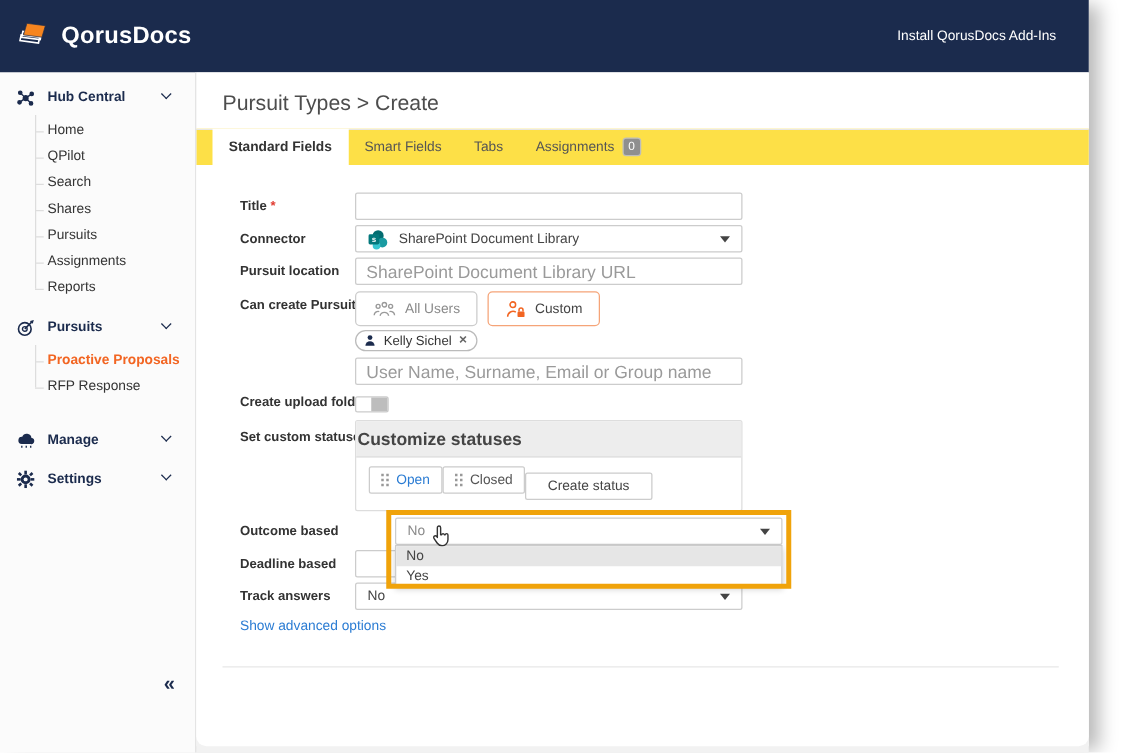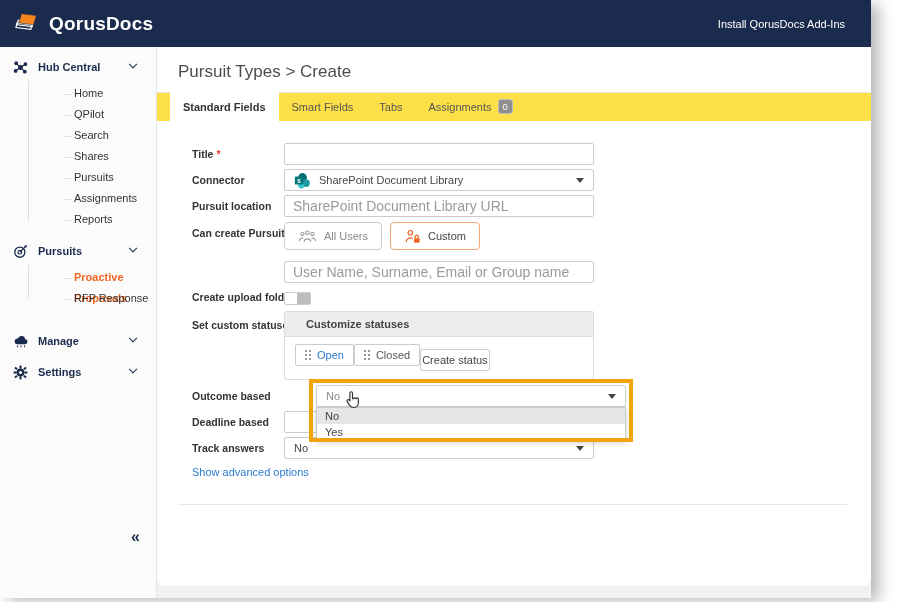--- a/index.html
+++ b/index.html
@@ -1,36 +1,36 @@
 <!DOCTYPE html>
 <html><head>
 <meta charset="utf-8">
 <style>
   * { margin:0; padding:0; box-sizing:border-box; }
   html,body { width:899px; height:602px; background:#ffffff; font-family:"Liberation Sans", sans-serif; overflow:hidden; }
   .app { width:871px; height:597px; position:relative; background:#fff; box-shadow:8px 4px 14px rgba(0,0,0,.28); }
 
   
-  .topbar { height:47px; background:#1b2b4d; display:flex; align-items:center; padding:0 26px 0 14px; }
+  .topbar { height:58px; background:#1b2b4d; display:flex; align-items:center; padding:0 26px 0 14px; }
   .brand { display:flex; align-items:center; gap:7px; }
   .brand-name { color:#fff; font-size:19px; font-weight:bold; letter-spacing:.2px; }
   .install-link { margin-left:auto; color:#fff; font-size:11px; cursor:pointer; }
 
   
   .content-row { display:flex; height:551px; }
   .sidebar { width:157px; background:#fbfbfb; border-right:1px solid #e4e4e4; position:relative; padding-top:8px; font-size:11px; color:#333; flex-shrink:0; }
   .main { flex:1; background:#f2f2f2; display:flex; flex-direction:column; min-width:0; }
 
   
   .nav-section { height:24px; display:flex; align-items:center; gap:9px; padding:0 12px; color:#1b2b4d; font-weight:bold; font-size:11px; cursor:pointer; }
   .nav-section .nicon { width:17px; display:flex; justify-content:center; }
   .chev { margin-left:auto; width:6px; height:6px; border-right:1.6px solid #1b2b4d; border-bottom:1.6px solid #1b2b4d; transform:rotate(45deg) translate(-2px,-2px); margin-right:8px; }
   .sub { list-style:none; position:relative; margin:4px 0 6px 0; }
   .sub::before { content:""; position:absolute; left:28px; top:-2px; bottom:10px; width:1px; background:#ddd; }
-  .sub li { position:relative; padding-left:38px; height:21px; line-height:21px; cursor:pointer; color:#333;margin-left:36px; }
+  .sub li { position:relative; padding-left:38px; height:21px; line-height:21px; cursor:pointer; color:#333; }
   .sub li::before { content:""; position:absolute; left:28px; top:50%; width:7px; height:1px; background:#ddd; }
   .sub li.active { color:#f26522; font-weight:bold; }
   .collapse-btn { position:absolute; bottom:52px; right:16px; font-size:16px; font-weight:bold; color:#1b2b4d; cursor:pointer; }
 
   
   .title-bar { background:#fff; padding:15px 0 10px 21px; font-size:17px; color:#4d4d4d; }
   .tab-bar { background:#fde047; display:flex; padding-left:13px; height:29px; box-shadow:inset 0 1px 0 #e6e6e6; }
   .tab { padding:0 13px; display:flex; align-items:center; gap:6px; font-size:11px; color:#555; cursor:pointer; }
   .tab.active { background:#fff; color:#333; font-weight:bold; }
   .badge { background:#8f8f8f; border:1px solid #bdbdbd; color:#fff; font-size:9.5px; line-height:13px; padding:0 4px; border-radius:3px; font-weight:normal; }
@@ -53,28 +53,28 @@
   .seg { height:28px; display:flex; align-items:center; gap:7px; padding:0 13px; background:#fff; border:1px solid #ccc; border-radius:4px; font-size:11px; color:#8a8a8a; cursor:pointer; font-family:"Liberation Sans",sans-serif; }
   .seg.selected { border:1px solid #f5a478; color:#444; }
 
   .chip { display:inline-flex; align-items:center; gap:6px; height:17px; border:1px solid #bbb; border-radius:9px; padding:0 7px 0 6px; font-size:10.5px; color:#333; background:#fff; }
   .chip-x { color:#666; font-size:11px; font-weight:bold; cursor:pointer; line-height:1; }
 
   .toggle { width:27px; height:13px; border:1px solid #ccc; border-radius:2px; background:#fff; position:relative; cursor:pointer; margin-top:3px; }
   .toggle .knob { position:absolute; right:0; top:0; width:13px; height:11px; background:#bdbdbd; }
 
   .status-panel { width:310px; border:1px solid #ddd; border-radius:2px; background:#fff; }
-  .status-head { background:#ededed; border-bottom:1px solid #ddd; padding:6px 21px; font-size:11px; font-weight:bold; color:#444; }
+  .status-head { background:#ededed; border-bottom:1px solid #ddd; padding:6px 1px; font-size:14px; font-weight:bold; color:#444; }
   .status-body { padding:7px 10px 8px 10px; display:flex; flex-direction:row; }
   .status-item { border:1px solid #ccc; border-radius:2px; height:22px; display:flex; align-items:center; gap:10px; padding:0 9px; font-size:11px; margin-bottom:5px; background:#fff; }
   .status-item .sname { cursor:pointer; }
   .open-blue { color:#2b7cd3; }
   .closed-gray { color:#555; }
   .drag { width:2px; height:2px; background:#999; box-shadow:4px 0 0 #999, 0 4px 0 #999, 4px 4px 0 #999, 0 8px 0 #999, 4px 8px 0 #999; margin-top:-8px; cursor:grab; flex-shrink:0; }
-  .create-status-btn { align-self:flex-end; margin-top:2px; background:#fff; border:1px solid #ccc; border-radius:2px; padding:4px 1px; font-size:11px; color:#444; cursor:pointer; font-family:"Liberation Sans",sans-serif; }
+  .create-status-btn { align-self:flex-end; margin-top:2px; background:#fff; border:1px solid #ccc; border-radius:2px; padding:4px 17px; font-size:11px; color:#444; cursor:pointer; font-family:"Liberation Sans",sans-serif; }
 
   .options-panel { position:absolute; top:22px; left:0; width:310px; background:#fff; border:1px solid #ccc; box-shadow:0 2px 5px rgba(0,0,0,.18); z-index:5; }
   .opt { height:16px; line-height:16px; padding:0 8px; font-size:11px; color:#444; cursor:pointer; }
   .opt.sel { background:#e6e6e6; }
   .annotate-box { position:absolute; left:-7px; top:-6px; width:324px; height:63px; border:4px solid #f0a30a; z-index:8; pointer-events:none; }
   .cursor-hand { position:absolute; left:26px; top:5px; z-index:9; pointer-events:none; }
 
   .adv-link { font-size:11px; color:#2b7cd3; font-weight:normal; text-decoration:none; cursor:pointer; }
   .divider { border-top:1px solid #e7e7e7; margin:26px 0 0 -14px; }
 
@@ -273,20 +273,32 @@
                   </svg>
                 </span>
                 <span>Custom</span>
               </button>
             </div>
           </div>
         </div>
 
         <div class="frow mb3">
           <div class="flabel"></div>
+          <div class="ffield">
+            <span class="chip">
+              <span style="display:flex;">
+                <svg width="10" height="11" viewBox="0 0 12 12">
+                  <circle cx="6" cy="3.1" r="2.3" fill="#1b2b4d"></circle>
+                  <path d="M1.6 11 a4.4 4.4 0 0 1 8.8 0 z" fill="#1b2b4d"></path>
+                </svg>
+              </span>
+              <span>Kelly Sichel</span>
+              <span class="chip-x">×</span>
+            </span>
+          </div>
         </div>
 
         <div class="frow mb6">
           <div class="flabel"></div>
           <div class="ffield">
             <input class="tinput" type="text" placeholder="User Name, Surname, Email or Group name" style="">
           </div>
         </div>
 
         <div class="frow mb6">

